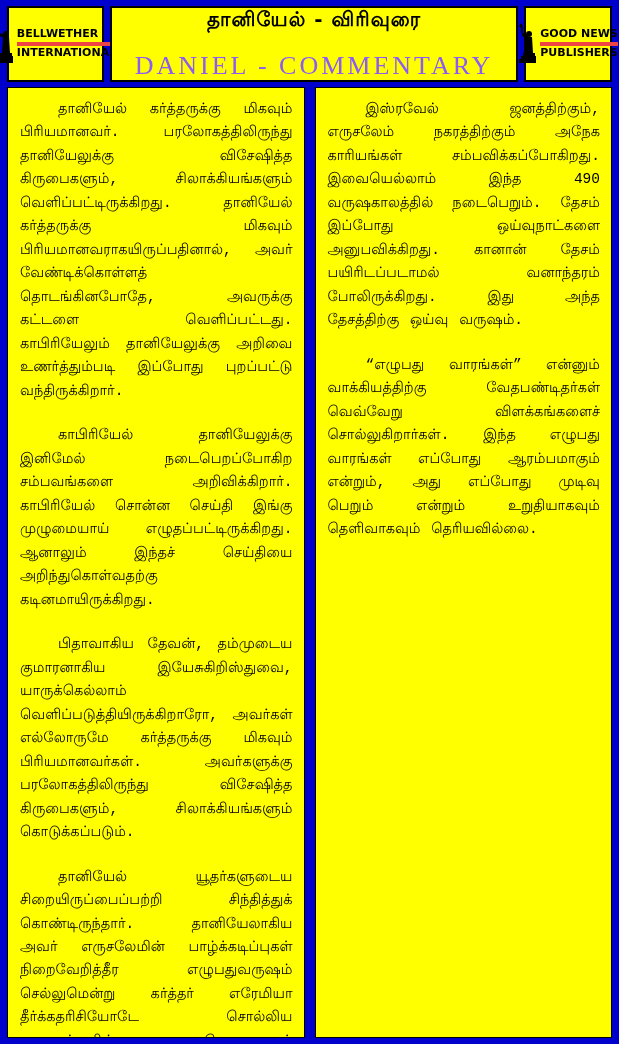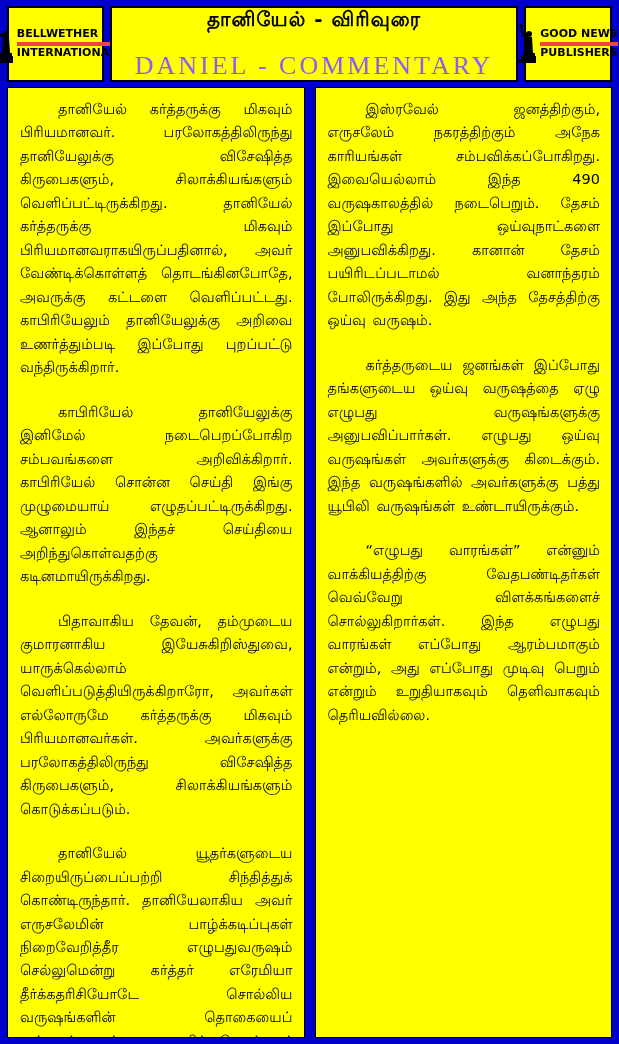--- a/index.html
+++ b/index.html
@@ -83,20 +83,21 @@
     overflow: hidden;
   }
   .para {
     font-size: 14.5px;
     line-height: 1.62;
     color: #000;
     text-align: justify;
     text-indent: 38px;
     margin-bottom: 21px;
     word-spacing: 2px;
+    font-family: Liberation Mono, monospace;
   }
   .para:last-child { margin-bottom: 0; }
 </style>
 </head>
 <body>
 
 <div class="page">
 
   <div class="header-row">
 
@@ -151,18 +152,17 @@
 
   <div class="body-row">
     <div class="col">
         <p class="para"><span>தானியேல் கர்த்தருக்கு மிகவும் பிரியமானவர். பரலோகத்திலிருந்து தானியேலுக்கு விசேஷித்த கிருபைகளும், சிலாக்கியங்களும் வெளிப்பட்டிருக்கிறது. தானியேல் கர்த்தருக்கு மிகவும் பிரியமானவராகயிருப்பதினால், அவர் வேண்டிக்கொள்ளத் தொடங்கினபோதே, அவருக்கு கட்டளை வெளிப்பட்டது. காபிரியேலும் தானியேலுக்கு அறிவை உணர்த்தும்படி இப்போது புறப்பட்டு வந்திருக்கிறார்.</span></p>
         <p class="para"><span>காபிரியேல் தானியேலுக்கு இனிமேல் நடைபெறப்போகிற சம்பவங்களை அறிவிக்கிறார். காபிரியேல் சொன்ன செய்தி இங்கு முழுமையாய் எழுதப்பட்டிருக்கிறது. ஆனாலும் இந்தச் செய்தியை அறிந்துகொள்வதற்கு கடினமாயிருக்கிறது.</span></p>
         <p class="para"><span>பிதாவாகிய தேவன், தம்முடைய குமாரனாகிய இயேசுகிறிஸ்துவை, யாருக்கெல்லாம் வெளிப்படுத்தியிருக்கிறாரோ, அவர்கள் எல்லோருமே கர்த்தருக்கு மிகவும் பிரியமானவர்கள். அவர்களுக்கு பரலோகத்திலிருந்து விசேஷித்த கிருபைகளும், சிலாக்கியங்களும் கொடுக்கப்படும்.</span></p>
         <p class="para"><span>தானியேல் யூதர்களுடைய சிறையிருப்பைப்பற்றி சிந்தித்துக் கொண்டிருந்தார். தானியேலாகிய அவர் எருசலேமின் பாழ்க்கடிப்புகள் நிறைவேறித்தீர எழுபதுவருஷம் செல்லுமென்று கர்த்தர் எரேமியா தீர்க்கதரிசியோடே சொல்லிய வருஷங்களின் தொகையைப் புஸ்தகங்களால் அறிந்துகொண்டார் (தானி 9:2).</span></p>
       </div>
     <div class="col">
         <p class="para"><span>இஸ்ரவேல் ஜனத்திற்கும், எருசலேம் நகரத்திற்கும் அநேக காரியங்கள் சம்பவிக்கப்போகிறது. இவையெல்லாம் இந்த 490 வருஷகாலத்தில் நடைபெறும். தேசம் இப்போது ஒய்வுநாட்களை அனுபவிக்கிறது. கானான் தேசம் பயிரிடப்படாமல் வனாந்தரம் போலிருக்கிறது. இது அந்த தேசத்திற்கு ஒய்வு வருஷம்.</span></p>
-        <p class="para"><span>கர்த்தருடைய ஜனங்கள் இப்போது தங்களுடைய ஒய்வு வருஷத்தை ஏழு எழுபது வருஷங்களுக்கு அனுபவிப்பார்கள். எழுபது ஒய்வு வருஷங்கள் அவர்களுக்கு கிடைக்கும். இந்த வருஷங்களில் அவர்களுக்கு பத்து யூபிலி வருஷங்கள் உண்டாயிருக்கும்.</span></p>
         <p class="para"><span>“எழுபது வாரங்கள்” என்னும் வாக்கியத்திற்கு வேதபண்டிதர்கள் வெவ்வேறு விளக்கங்களைச் சொல்லுகிறார்கள். இந்த எழுபது வாரங்கள் எப்போது ஆரம்பமாகும் என்றும், அது எப்போது முடிவு பெறும் என்றும் உறுதியாகவும் தெளிவாகவும் தெரியவில்லை.</span></p>
       </div>
   </div>
 
 </div>
 
 </body></html>

